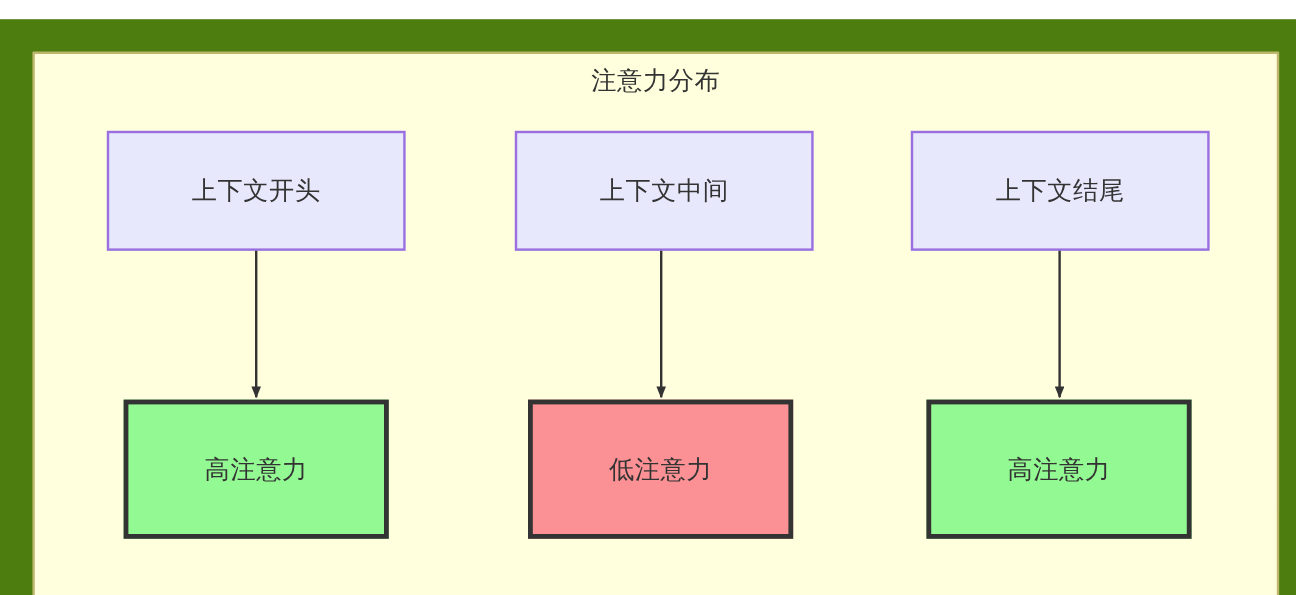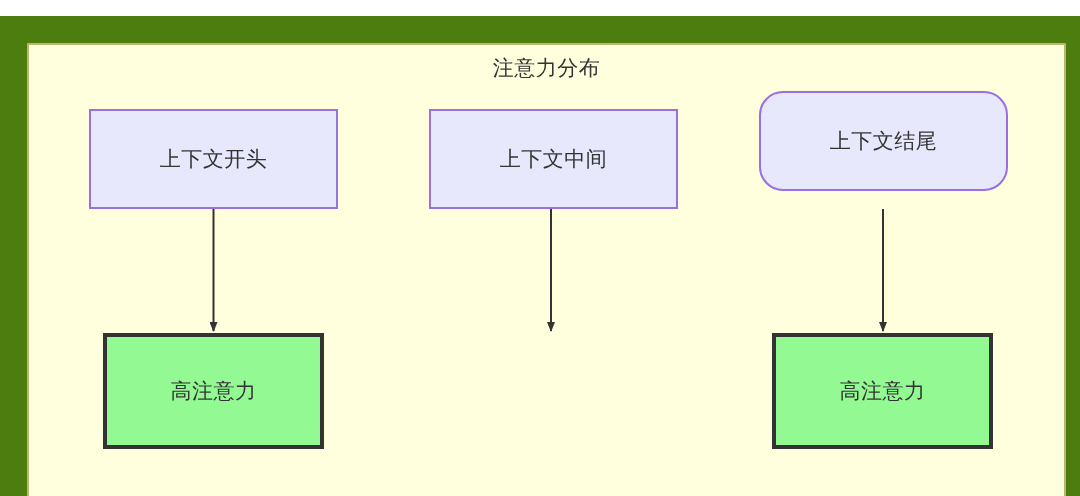--- a/index.html
+++ b/index.html
@@ -76,21 +76,21 @@
     background: #93f993;
   }
 
   .node.attention.low {
     background: #fb9194;
   }
 
   
   .col-1.context { left: 89px;  top: 93px; }
   .col-2.context { left: 429px; top: 93px; }
-  .col-3.context { left: 759px; top: 75px; border-radius: 24px; }
+  .col-3.context { left: 759px; top: 93px; }
 
   
   .col-1.attention { left: 103px; top: 317px; }
   .col-2.attention { left: 440px; top: 317px; }
   .col-3.attention { left: 772px; top: 317px; }
 
   
   .edges-layer {
     position: absolute;
     left: 0;
@@ -120,20 +120,23 @@
   </div>
 
   <div class="node context col-3">
     <span>上下文结尾</span>
   </div>
 
   <div class="node attention high col-1">
     <span>高注意力</span>
   </div>
 
+  <div class="node attention low col-2">
+    <span>低注意力</span>
+  </div>
 
   <div class="node attention high col-3">
     <span>高注意力</span>
   </div>
 
   <svg class="edges-layer" width="1080" height="496">
     <defs>
       <marker id="arrowhead" markerWidth="10" markerHeight="8" refX="9" refY="4" orient="auto" markerUnits="userSpaceOnUse">
         <path d="M0,0 L10,4 L0,8 z" fill="#333333"></path>
       </marker>

